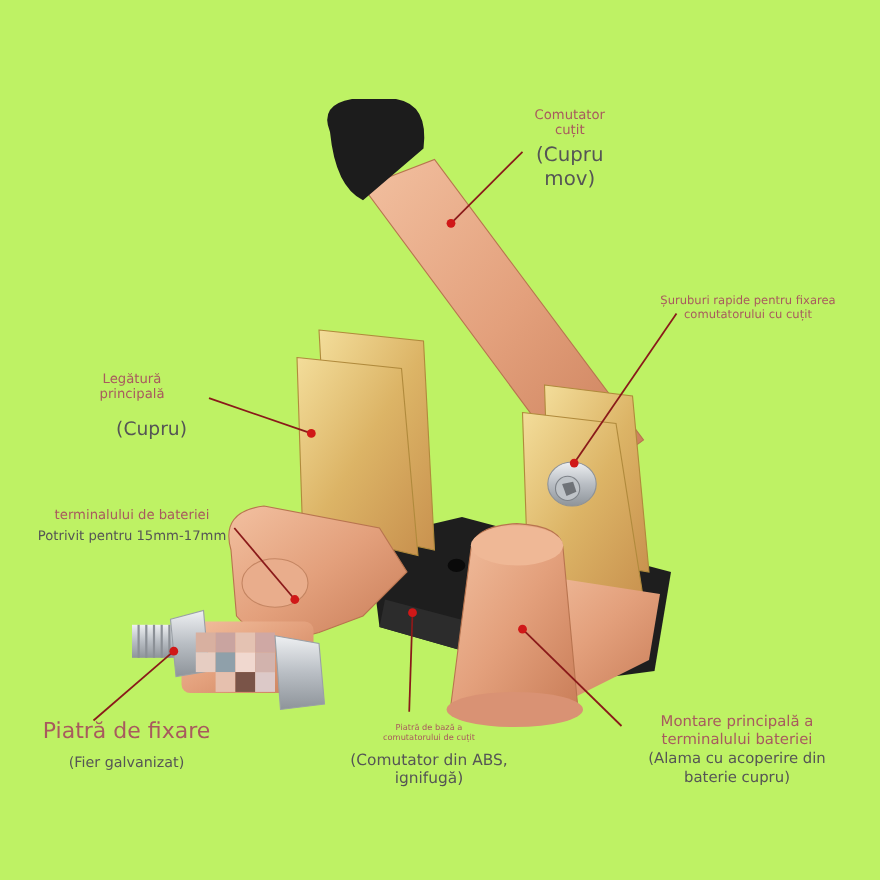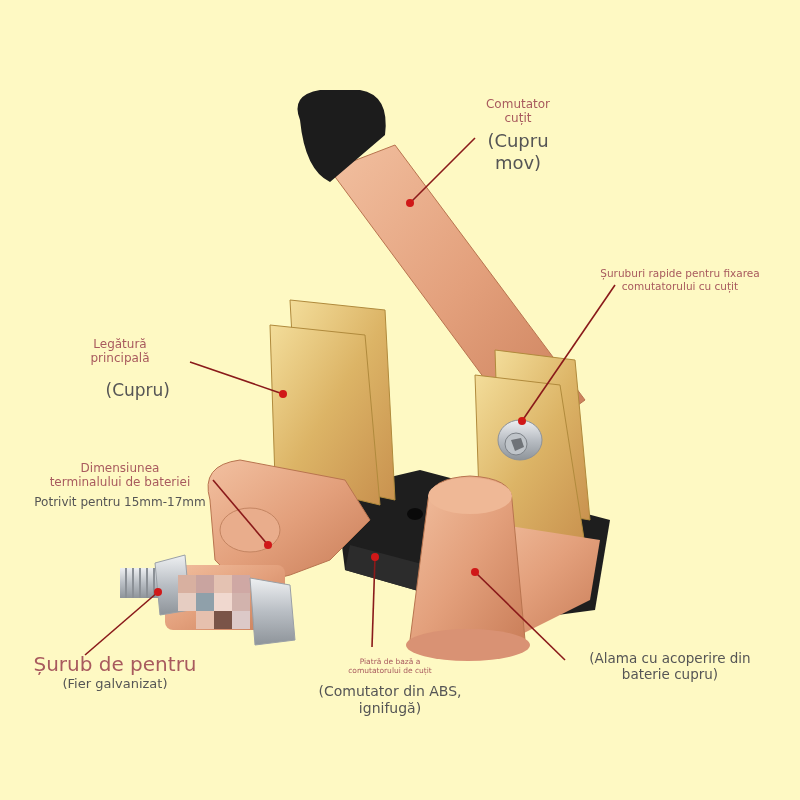--- a/index.html
+++ b/index.html
@@ -1,16 +1,16 @@
 <!DOCTYPE html>
 <html><head>
 <meta charset="utf-8">
 <style>
   html,body{margin:0;padding:0;background:#fff;}
-  #stage{position:relative;width:800px;height:800px;overflow:hidden;background:#fef9c3;font-family:"DejaVu Sans","Liberation Sans",sans-serif;}
+  #stage{position:relative;width:800px;height:800px;overflow:hidden;background:#bef264;font-family:"DejaVu Sans","Liberation Sans",sans-serif;}
   svg#art{position:absolute;left:0;top:0;}
   .lbl{position:absolute;text-align:center;line-height:1.2;white-space:nowrap;}
   .red{color:#a85a5e;}
   .gray{color:#555;}
 </style>
 </head>
 <body>
 
 <div id="stage">
   <svg id="art" width="800" height="800" viewBox="0 0 800 800">
@@ -143,47 +143,50 @@
       <div>Legătură</div>
       <div>principală</div>
     </div>
     <div class="gray" style="font-size:17px;margin-top:14px;text-align:right;">
       <div>(Cupru)</div>
     </div>
   </div>
 
   <div class="lbl" style="left:20px;top:461px;width:200px;">
     <div class="red" style="font-size:12px;">
-      <div>Dimensiunea</div>
       <div>terminalului de bateriei</div>
     </div>
     <div class="gray" style="font-size:12px;margin-top:5px;">
       <div>Potrivit pentru 15mm-17mm</div>
     </div>
   </div>
 
   <div class="lbl" style="left:20px;top:652px;width:190px;">
     <div class="red" style="font-size:20px;">
-      <div>Șurub de pentru</div>
+      <div>Piatră de fixare</div>
     </div>
-    <div class="gray" style="font-size:13px;">
+    <div class="gray" style="font-size:13px;margin-top:10px;">
       <div>(Fier galvanizat)</div>
     </div>
   </div>
 
   <div class="lbl" style="left:295px;top:657px;width:190px;">
     <div class="red" style="font-size:7.5px;">
       <div>Piatră de bază a</div>
       <div>comutatorului de cuțit</div>
     </div>
     <div class="gray" style="font-size:14px;margin-top:8px;">
       <div>(Comutator din ABS,</div>
       <div>ignifugă)</div>
     </div>
   </div>
 
   <div class="lbl" style="left:555px;top:648px;width:230px;">
+    <div class="red" style="font-size:13.5px;">
+      <div>Montare principală a</div>
+      <div>terminalului bateriei</div>
+    </div>
     <div class="gray" style="font-size:13.5px;margin-top:2px;">
       <div>(Alama cu acoperire din</div>
       <div>baterie cupru)</div>
     </div>
   </div>
 </div>
 
 </body></html>

